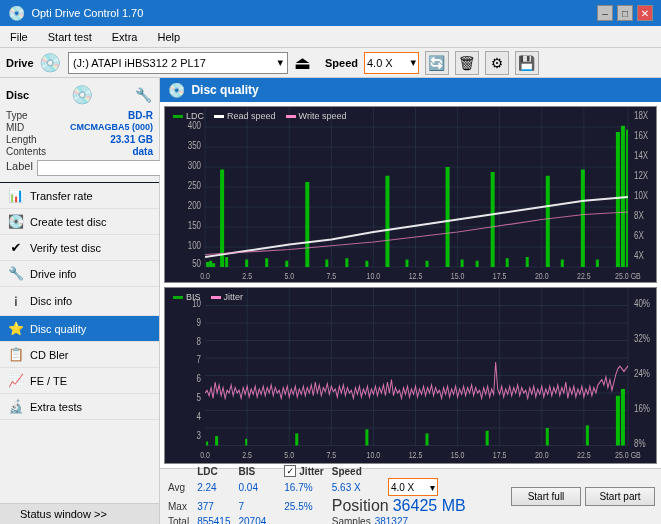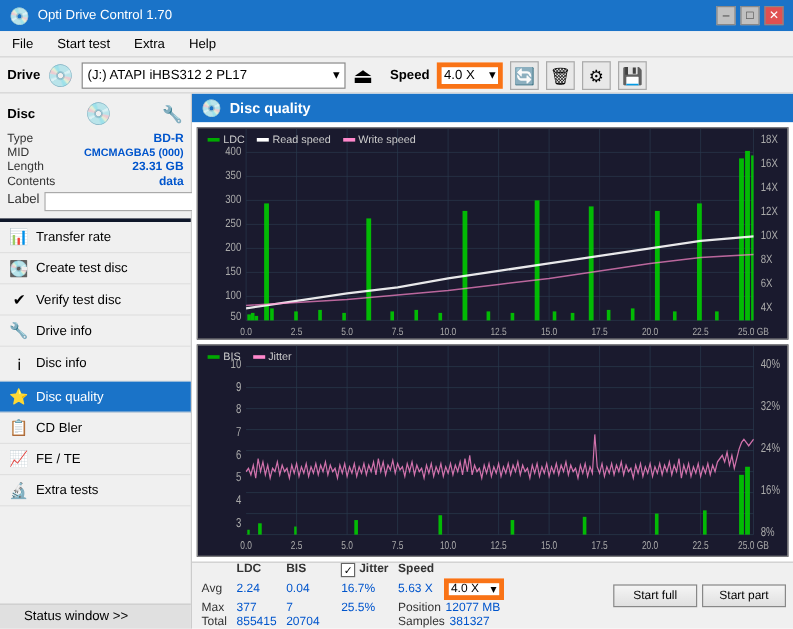--- a/index.html
+++ b/index.html
@@ -80,21 +80,21 @@
       align-items: center;
       justify-content: space-between;
     }
     .speed-label {
       font-weight: bold;
     }
     .speed-select {
       width: 55px;
       height: 22px;
       font-size: 11px;
-      border: 4px solid #f97316;
+      border: 1px solid #f97316;
       background: white;
       padding: 0 2px;
       display: flex;
       align-items: center;
       justify-content: space-between;
     }
     .toolbar-icon-btn {
       width: 24px;
       height: 24px;
       border: 1px solid #aaa;
@@ -117,21 +117,21 @@
       width: 160px;
       background: #f0f0f0;
       border-right: 1px solid #ccc;
       display: flex;
       flex-direction: column;
     }
 
     
     .disc-info-panel {
       padding: 6px;
-      border-bottom: 3px solid #0f172a;
+      border-bottom: 1px solid #0f172a;
     }
     .disc-header {
       display: flex;
       align-items: center;
       justify-content: space-between;
       margin-bottom: 4px;
     }
     .disc-title {
       font-weight: bold;
       font-size: 11px;
@@ -326,21 +326,21 @@
     .speed-stats-row {
       display: flex;
       align-items: center;
       gap: 4px;
     }
 
     .position-stats {
       display: flex;
       flex-direction: column;
       gap: 2px;
-      font-size: 10px;
+      font-size: 16px;
     }
 
     .action-btns {
       display: flex;
       flex-direction: row;
       gap: 4px;
       margin-left: auto;
     }
     .action-btn {
       padding: 3px 10px;
@@ -720,21 +720,21 @@
         <tr>
           <td style="color:#333;">Max</td>
           <td class="stats-blue">377</td>
           <td class="stats-blue">7</td>
           <td></td>
           <td class="stats-blue">25.5%</td>
           <td colspan="2">
             <div class="position-stats">
               <div class="speed-stats-row">
                 <span style="color:#333;">Position</span>
-                <span class="stats-blue">12077 MB</span>
+                <span class="stats-blue">36425 MB</span>
               </div>
             </div>
           </td>
         </tr>
         <tr>
           <td style="color:#333;">Total</td>
           <td class="stats-blue">855415</td>
           <td class="stats-blue">20704</td>
           <td></td>
           <td></td>

